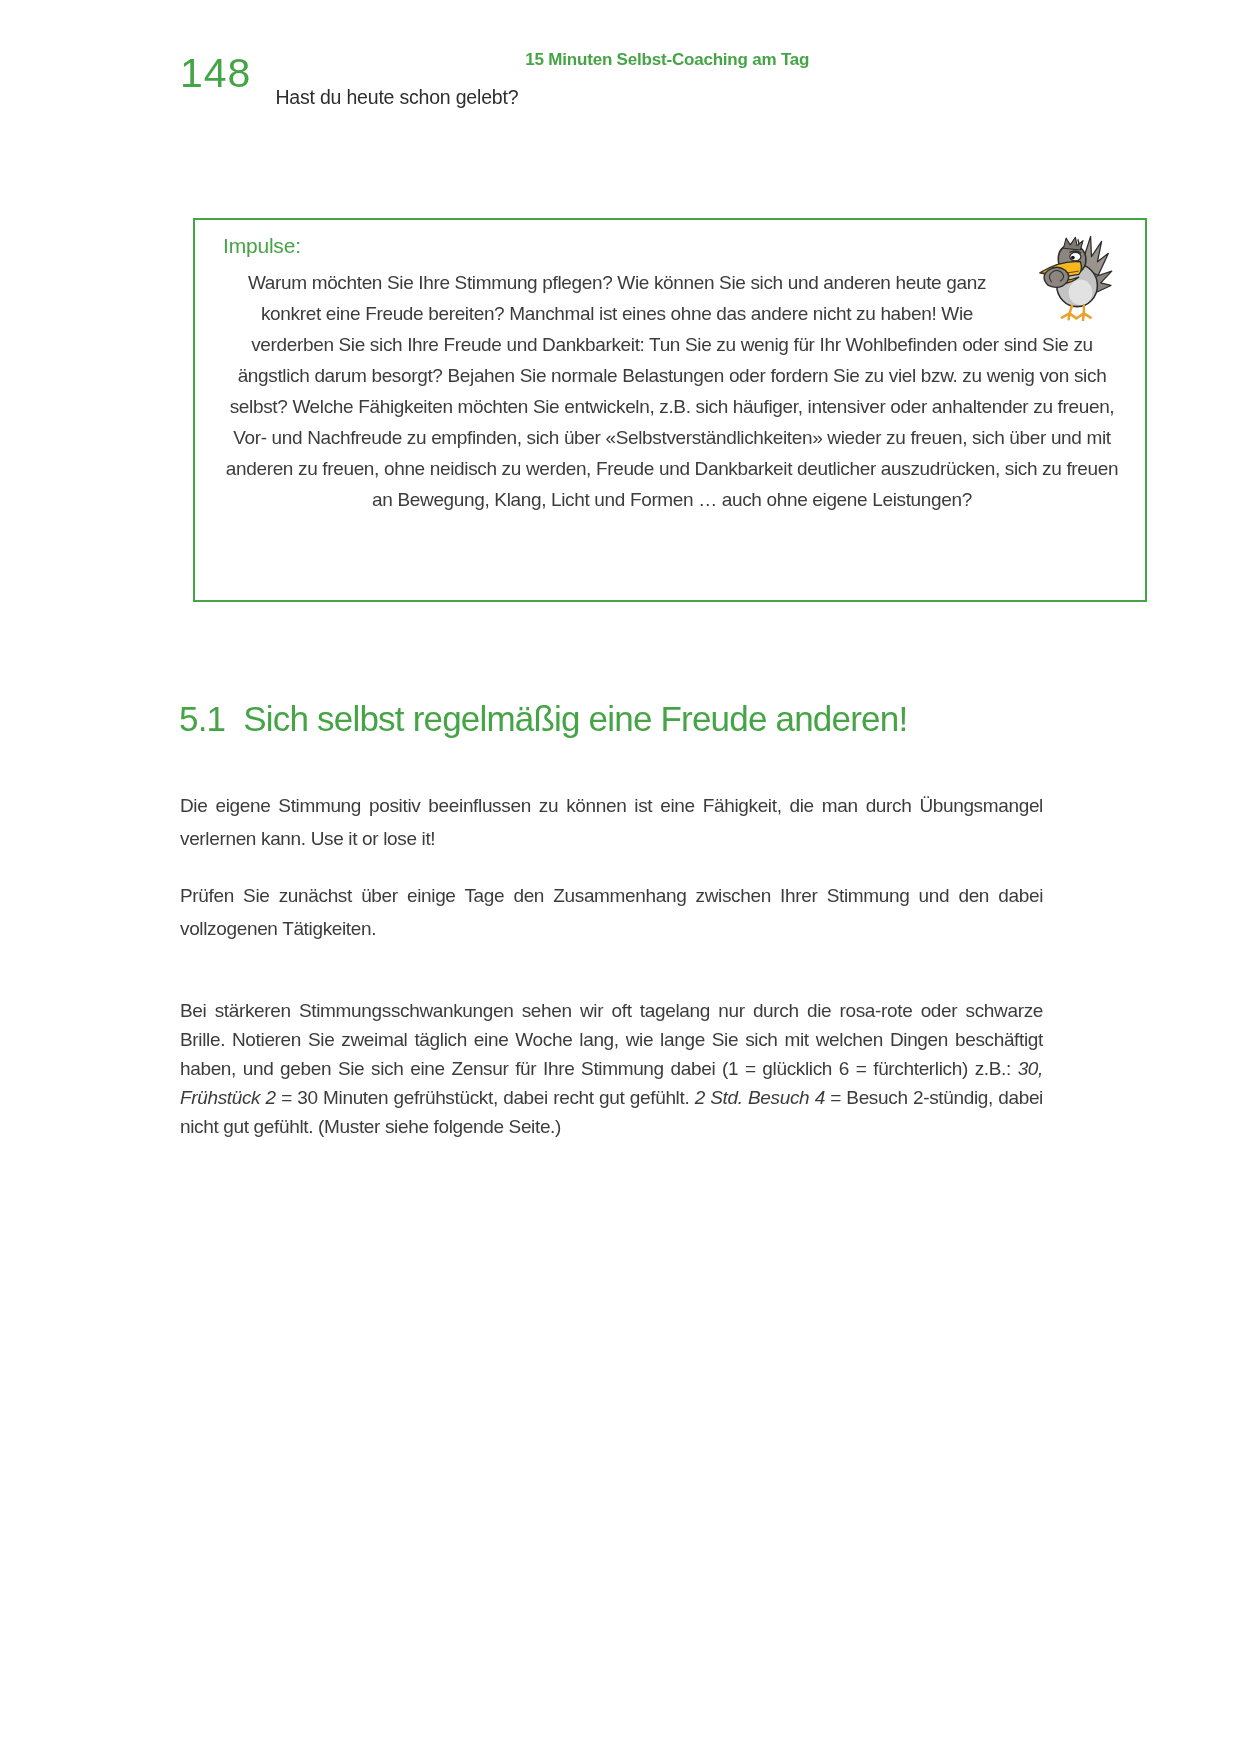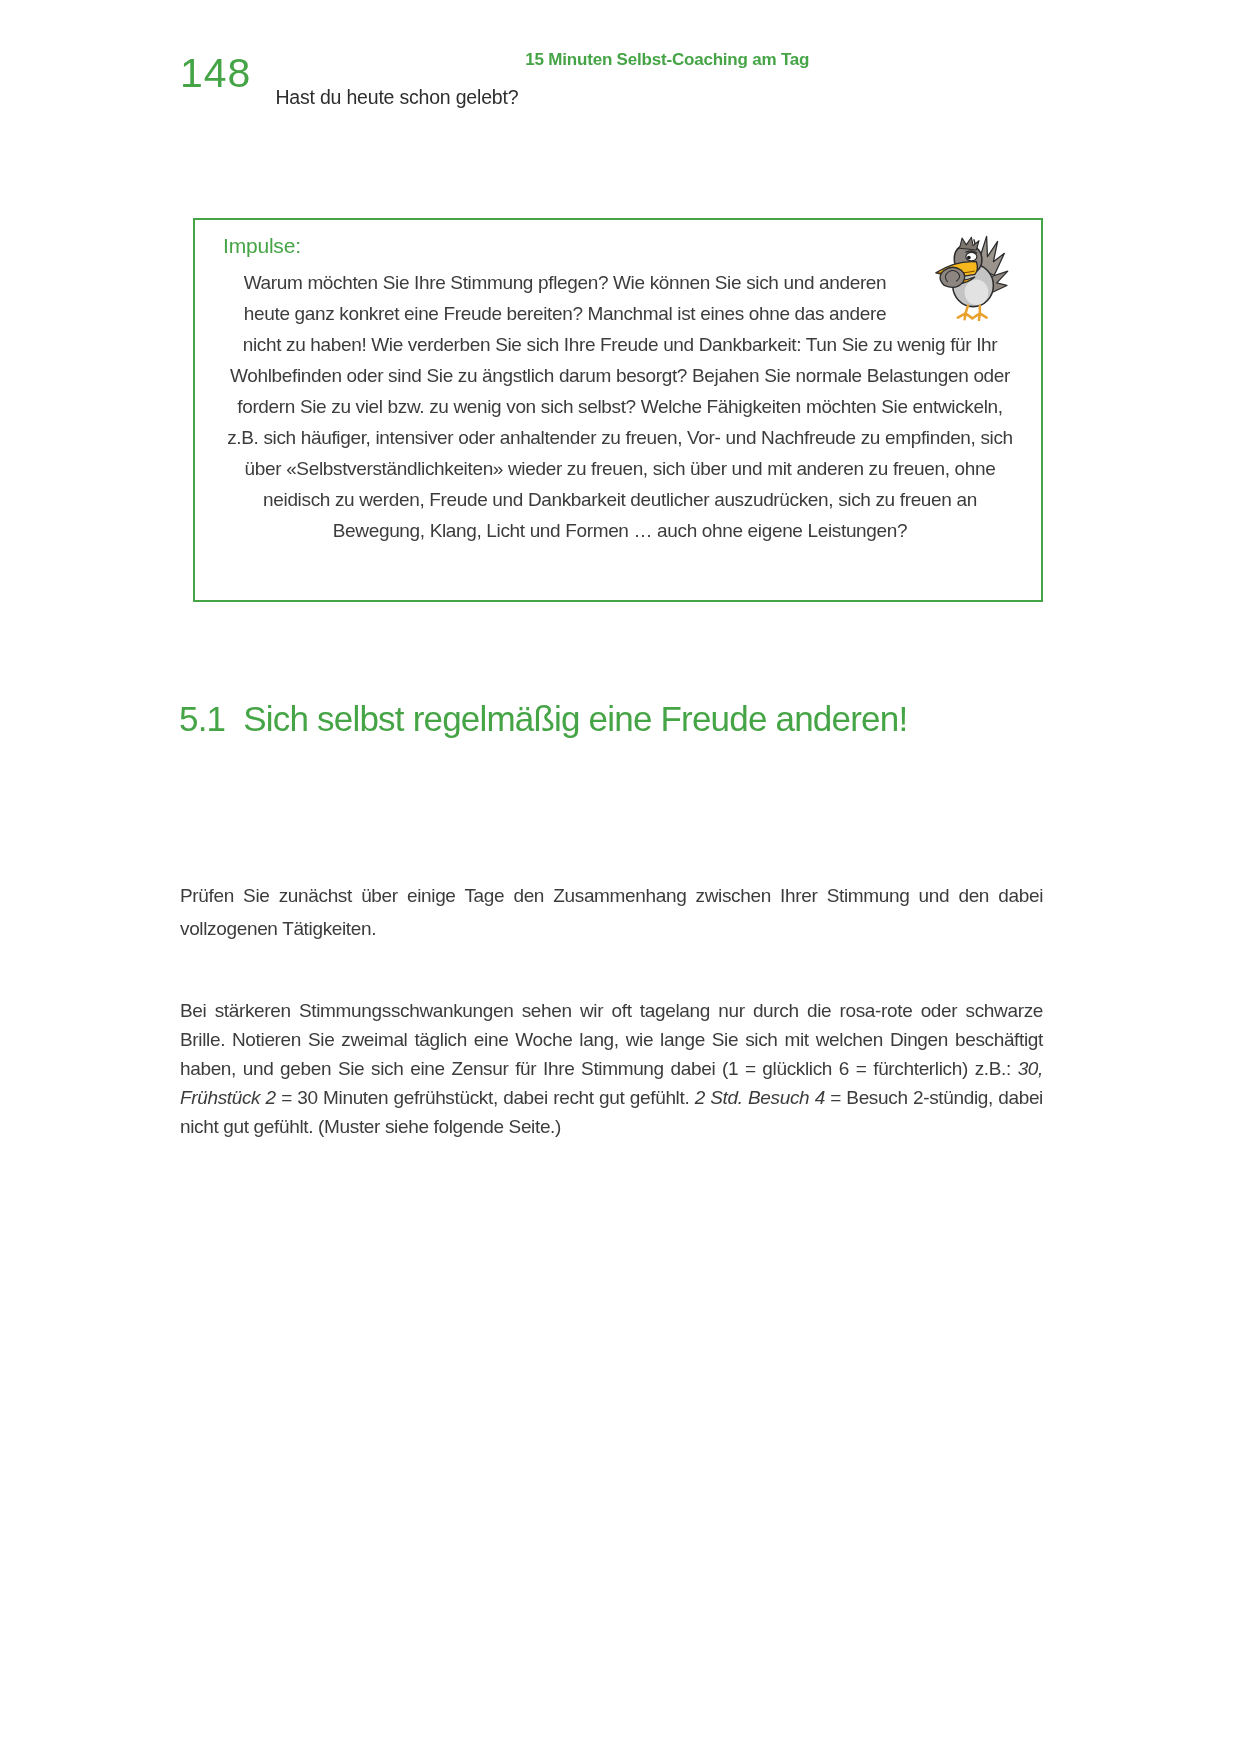--- a/index.html
+++ b/index.html
@@ -29,21 +29,21 @@
   .header-title{
     font-size:19.5px;color:var(--dark);font-weight:500;
     letter-spacing:-0.2px;margin-right:7px;margin-top:36px;
   }
   .header-subtitle{
     font-size:17px;color:var(--green);font-weight:700;
     letter-spacing:-0.2px;
   }
   
   .impulse-box{
-    position:absolute;left:193px;top:218px;width:850px;min-height:384px;
+    position:absolute;left:193px;top:218px;width:954px;min-height:384px;
     border:2px solid var(--green);
     padding:11px 24px 18px 28px;
   }
   .bird{
     float:right;
     width:94px;height:88px;
     margin:2px 2px 0 14px;
   }
   .bird svg{width:100%;height:100%;display:block;}
   .impulse-label{
@@ -124,17 +124,18 @@
       </svg>
     </span>
     <h2 class="impulse-label">Impulse:</h2>
     <p class="impulse-text">Warum möchten Sie Ihre Stimmung pflegen? Wie können Sie sich und anderen heute ganz konkret eine Freude bereiten? Manchmal ist eines ohne das andere nicht zu haben! Wie verderben Sie sich Ihre Freude und Dankbarkeit: Tun Sie zu wenig für Ihr Wohlbefinden oder sind Sie zu ängstlich darum besorgt? Bejahen Sie normale Belastungen oder fordern Sie zu viel bzw. zu wenig von sich selbst? Welche Fähigkeiten möchten Sie entwickeln, z.B. sich häufiger, intensiver oder anhaltender zu freuen, Vor- und Nachfreude zu empfinden, sich über «Selbstverständlichkeiten» wieder zu freuen, sich über und mit anderen zu freuen, ohne neidisch zu werden, Freude und Dankbarkeit deutlicher auszudrücken, sich zu freuen an Bewegung, Klang, Licht und Formen … auch ohne eigene Leistungen?</p>
   </section>
 
   <h1 class="section-heading">
     <span class="sec-num">5.1</span><span>Sich selbst regelmäßig eine Freude anderen!</span>
   </h1>
 
+  <p class="body-para p1">Die eigene Stimmung positiv beeinflussen zu können ist eine Fähigkeit, die man durch Übungsmangel verlernen kann. Use it or lose it!</p>
   <p class="body-para p2">Prüfen Sie zunächst über einige Tage den Zusammenhang zwischen Ihrer Stimmung und den dabei vollzogenen Tätigkeiten.</p>
 
   <p class="body-para ex-body"><span>Bei stärkeren Stimmungsschwankungen sehen wir oft tagelang nur durch die rosa-rote oder schwarze Brille. Notieren Sie zweimal täglich eine Woche lang, wie lange Sie sich mit welchen Dingen beschäftigt haben, und geben Sie sich eine Zensur für Ihre Stimmung dabei (1 = glücklich 6 = fürchterlich) z.B.: </span><em>30, Frühstück 2</em><span> = 30 Minuten gefrühstückt, dabei recht gut gefühlt. </span><em>2 Std. Besuch 4</em><span> = Besuch 2-stündig, dabei nicht gut gefühlt. (Muster siehe folgende Seite.)</span></p>
 
 </div>
 
 </body></html>

